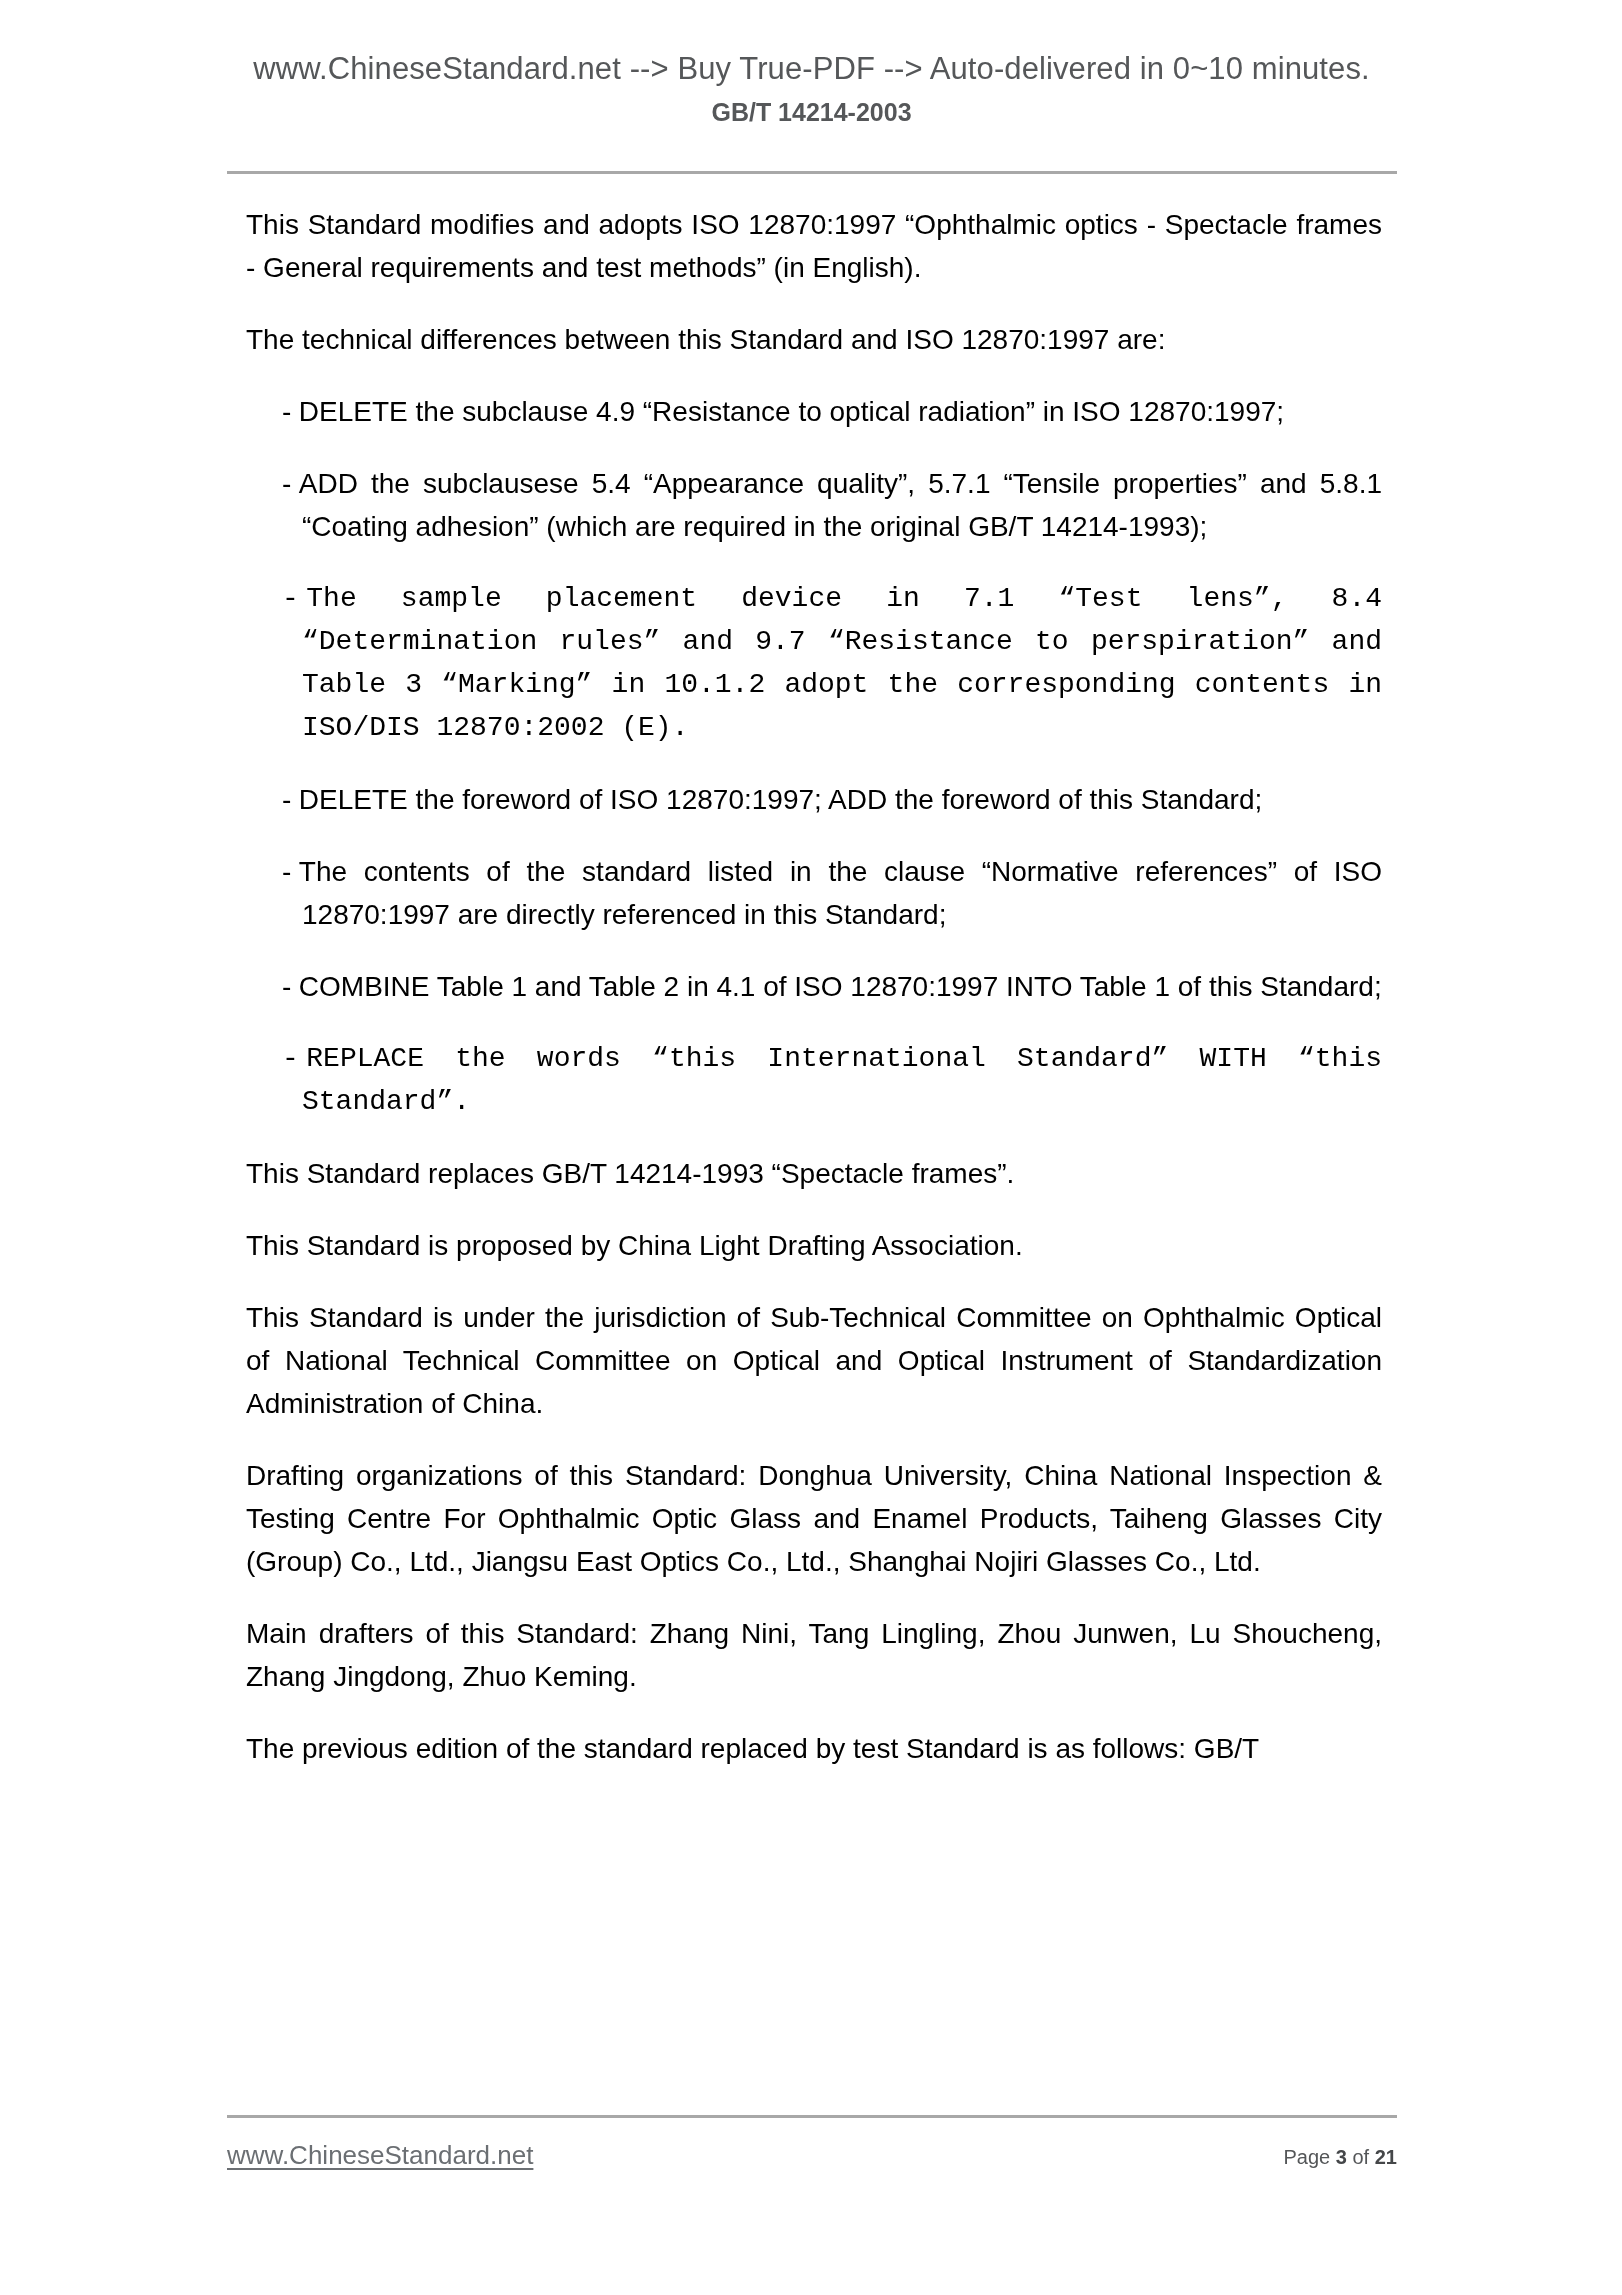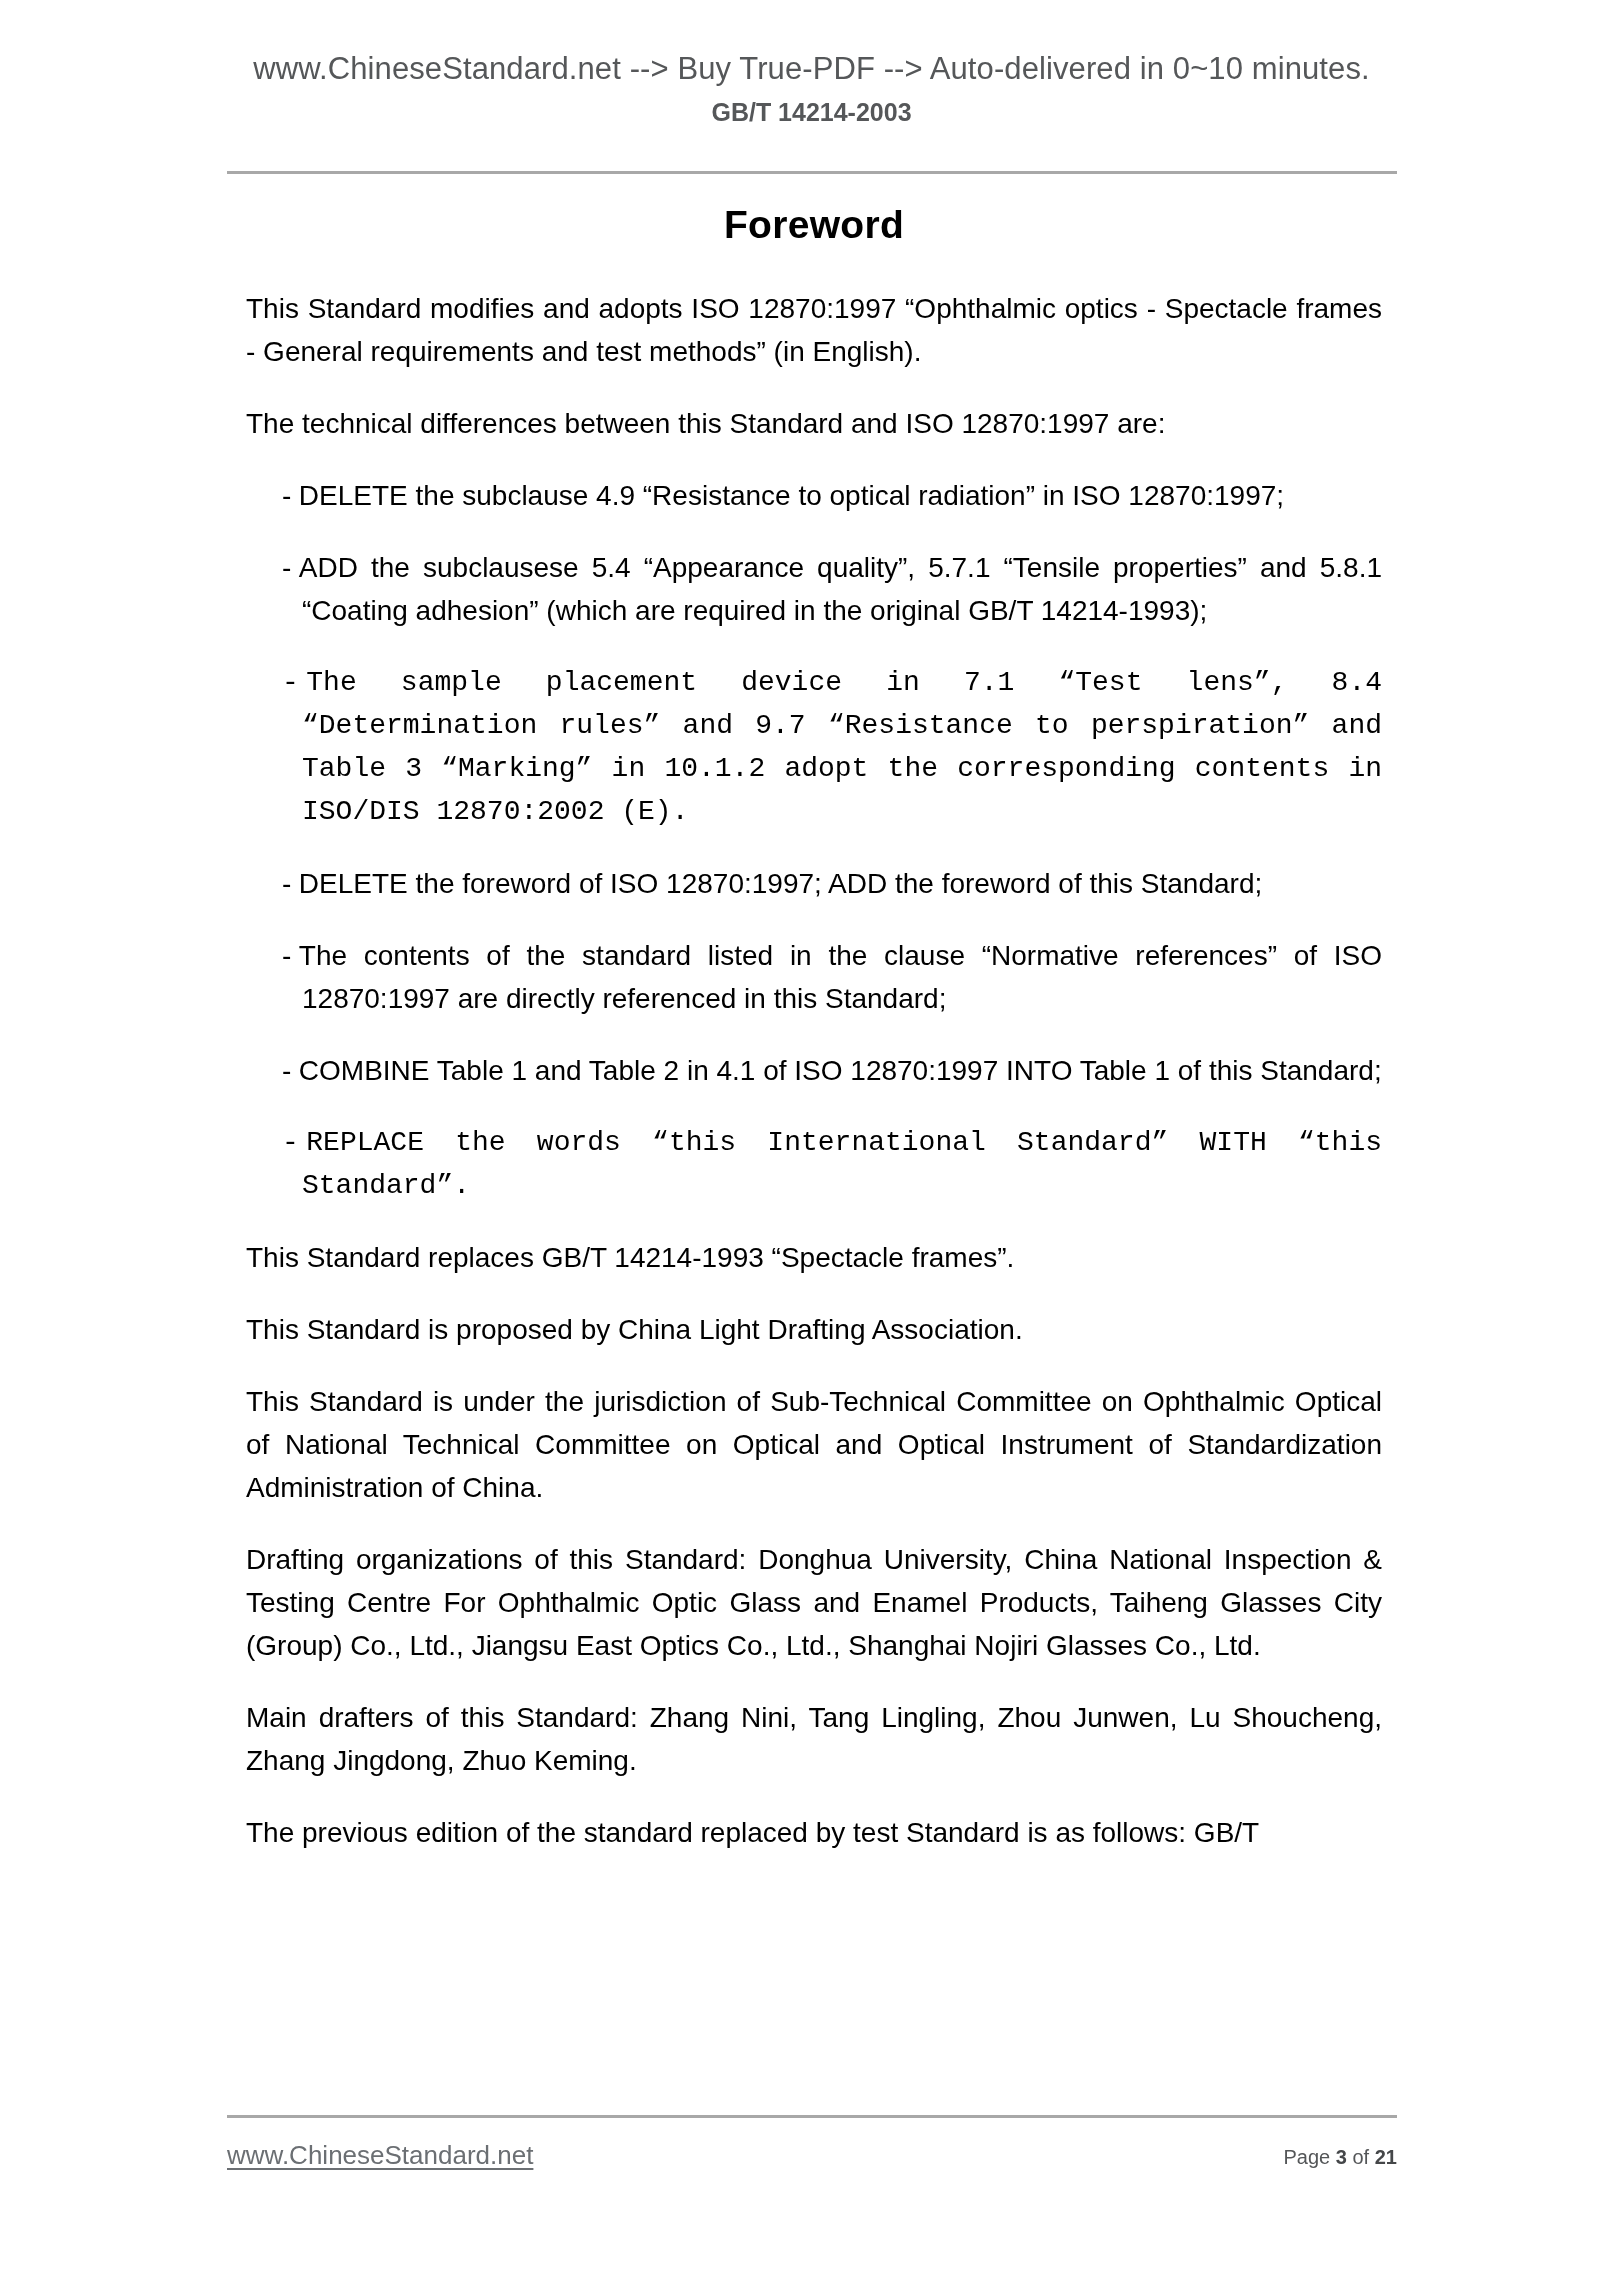--- a/index.html
+++ b/index.html
@@ -135,21 +135,20 @@
 <div class="page">
 
   <div class="page-header">
     <div class="header-line1">www.ChineseStandard.net --&gt; Buy True-PDF --&gt; Auto-delivered in 0~10 minutes.</div>
     <div class="header-line2">GB/T 14214-2003</div>
   </div>
   <div class="header-rule"></div>
 
   <div class="content">
 
-    <h1 class="doc-title">Foreword</h1>
 
     <p class="para">This Standard modifies and adopts ISO 12870:1997 “Ophthalmic optics - Spectacle frames - General requirements and test methods” (in English).</p>
 
     <p class="para">The technical differences between this Standard and ISO 12870:1997 are:</p>
 
     <ul class="bullets">
       <li><span class="dash">-</span><span>DELETE the subclause 4.9 “Resistance to optical radiation” in ISO 12870:1997;</span></li>
       <li><span class="dash">-</span><span>ADD the subclausese 5.4 “Appearance quality”, 5.7.1 “Tensile properties” and 5.8.1 “Coating adhesion” (which are required in the original GB/T 14214-1993);</span></li>
       <li><span class="dash">-</span><span>The sample placement device in 7.1 “Test lens”, 8.4 “Determination rules” and 9.7 “Resistance to perspiration” and Table 3 “Marking” in 10.1.2 adopt the corresponding contents in ISO/DIS 12870:2002 (E).</span></li>
     </ul>

